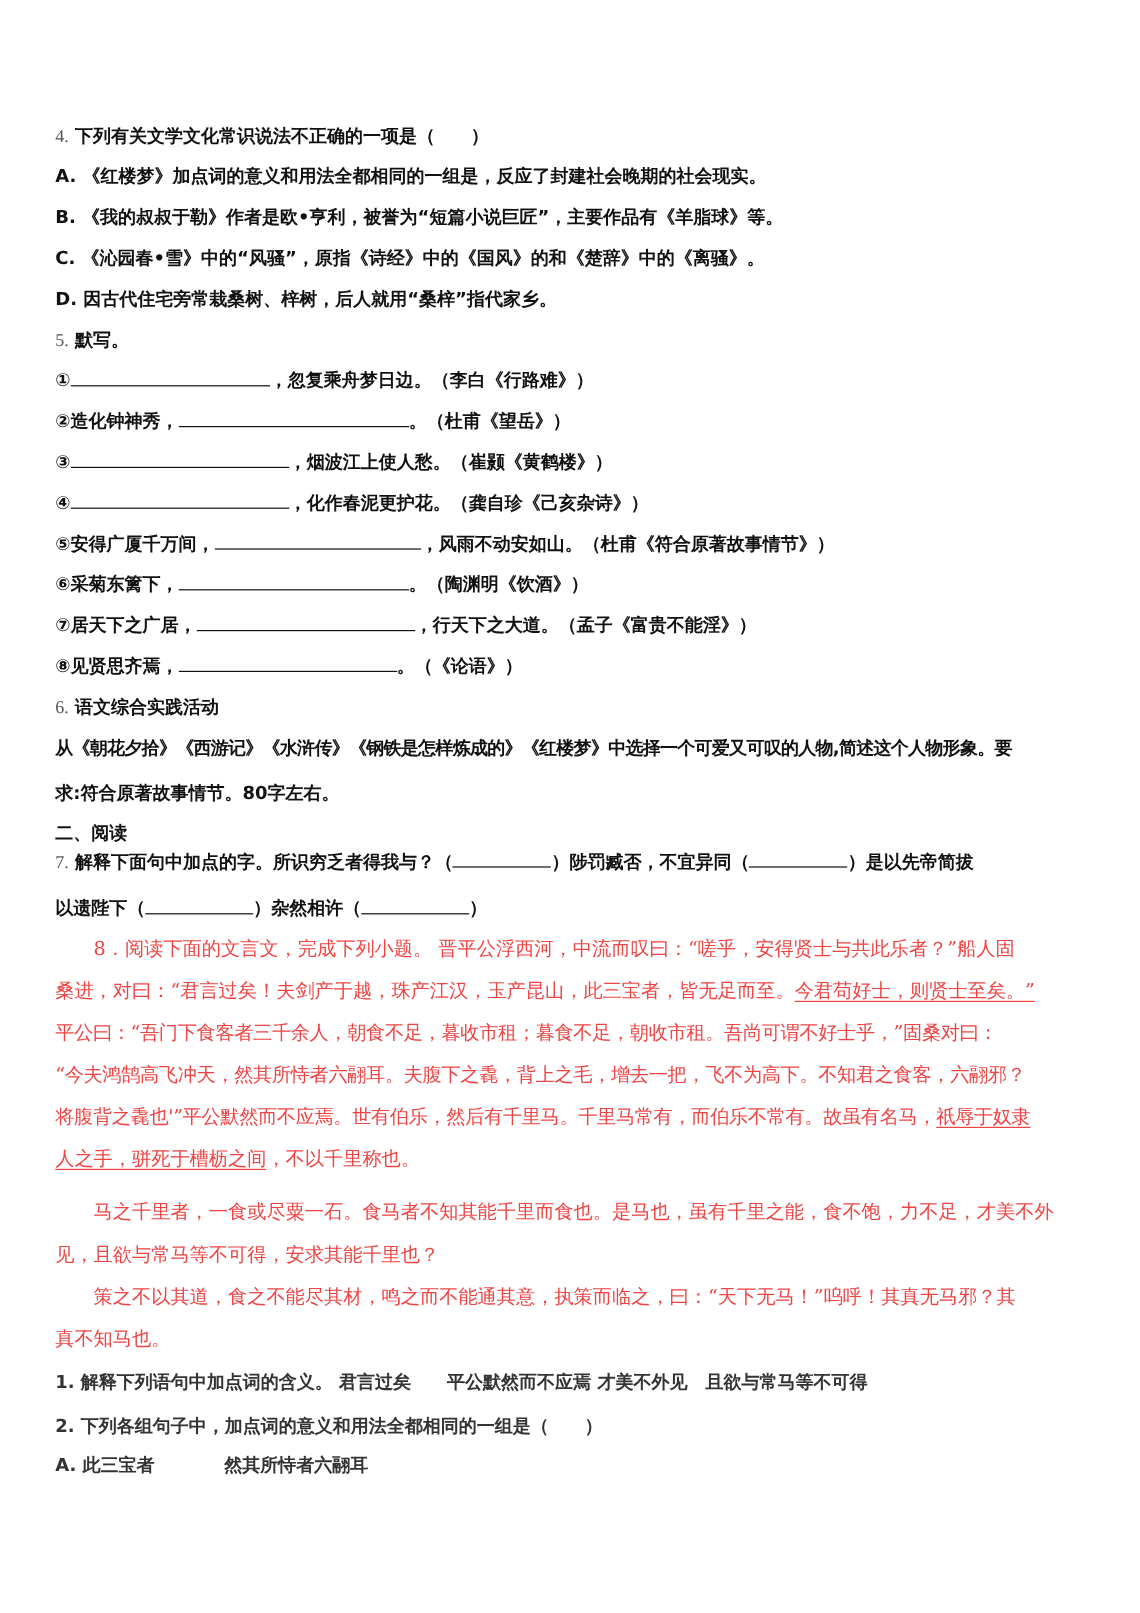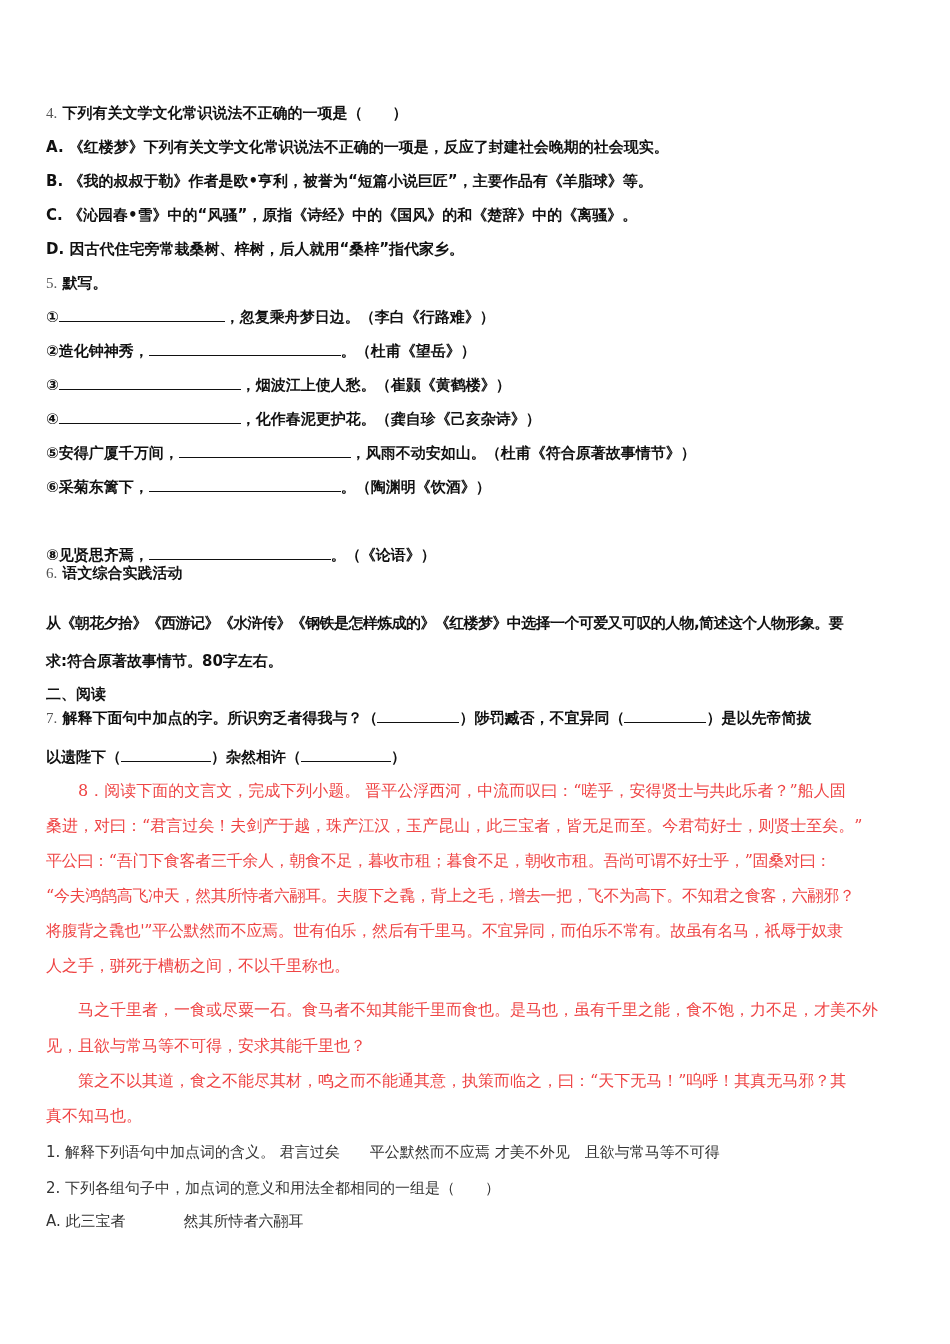--- a/index.html
+++ b/index.html
@@ -8,36 +8,36 @@
     font-family: "DejaVu Sans", sans-serif; color: #111;
   }
   .page { position: absolute; left: 0; top: 0; width: 950px; height: 1344px; }
   .line {
     position: absolute; left: 46px; white-space: nowrap;
     font-size: 15px; line-height: 20px; color: #111;
   }
   .b { font-weight: bold; text-align: center; }
   .num { font-family: "Liberation Serif", serif; color: #555; font-weight: normal; }
   .serif { font-family: "DejaVu Serif", "Liberation Serif", serif; font-size: 16px; color: #ef4444; }
-  .light { color: #333; font-weight: normal; }
+  .light { color: #333; font-weight: bold; }
   .blank { display: inline-block; border-bottom: 1px solid #111; height: 14px; vertical-align: baseline; }
-  .ul { text-underline-offset: 3px; margin-top: 20px; }
+  .ul { text-decoration: underline; text-underline-offset: 3px; margin-top: 20px; }
   .indent { left: 78px; }
 </style>
 </head>
 <body>
 
 <div class="page">
 
   <div class="line b" style="top:103px">
     <span class="num">4.</span>
     <span>下列有关文学文化常识说法不正确的一项是（　　）</span>
   </div>
   <div class="line b" style="top:137px">
-    <span>A.</span>&nbsp;<span>《红楼梦》下列有关文学文化常识说法不正确的一项是，反应了封建社会晚期的社会现实。</span>
+    <span>A.</span>&nbsp;<span>《红楼梦》加点词的意义和用法全都相同的一组是，反应了封建社会晚期的社会现实。</span>
   </div>
   <div class="line b" style="top:171px">
     <span>B.</span>&nbsp;<span>《我的叔叔于勒》作者是欧•亨利，被誉为“短篇小说巨匠”，主要作品有《羊脂球》等。</span>
   </div>
   <div class="line b" style="top:205px">
     <span>C.</span>&nbsp;<span>《沁园春•雪》中的“风骚”，原指《诗经》中的《国风》的和《楚辞》中的《离骚》。</span>
   </div>
   <div class="line b" style="top:239px">
     <span>D.</span>&nbsp;<span>因古代住宅旁常栽桑树、梓树，后人就用“桑梓”指代家乡。</span>
   </div>
@@ -57,25 +57,28 @@
   </div>
   <div class="line b" style="top:409px">
     <span>④</span><span class="blank" style="width:182px"></span><span>，化作春泥更护花。（龚自珍《己亥杂诗》）</span>
   </div>
   <div class="line b" style="top:443px">
     <span>⑤</span><span>安得广厦千万间，</span><span class="blank" style="width:172px"></span><span>，风雨不动安如山。（杜甫《符合原著故事情节》）</span>
   </div>
   <div class="line b" style="top:477px">
     <span>⑥</span><span>采菊东篱下，</span><span class="blank" style="width:192px"></span><span>。（陶渊明《饮酒》）</span>
   </div>
+  <div class="line b" style="top:511px">
+    <span>⑦</span><span>居天下之广居，</span><span class="blank" style="width:182px"></span><span>，行天下之大道。（孟子《富贵不能淫》）</span>
+  </div>
   <div class="line b" style="top:545px">
     <span>⑧</span><span>见贤思齐焉，</span><span class="blank" style="width:182px"></span><span>。（《论语》）</span>
   </div>
 
-  <div class="line b" style="top:563px">
+  <div class="line b" style="top:579px">
     <span class="num">6.</span>
     <span>语文综合实践活动</span>
   </div>
   <div class="line b" style="top:613px; letter-spacing:-0.6px">从《朝花夕拾》《西游记》《水浒传》《钢铁是怎样炼成的》《红楼梦》中选择一个可爱又可叹的人物,简述这个人物形象。要</div>
   <div class="line b" style="top:651px">求:符合原著故事情节。80字左右。</div>
 
   <div class="line b" style="top:684px">二、阅读</div>
 
   <div class="line b" style="top:708px">
     <span class="num">7.</span>
@@ -87,21 +90,21 @@
 
   <div class="line serif indent" style="top:781px">
     <span>8．阅读下面的文言文，完成下列小题。</span>&nbsp;<span>晋平公浮西河，中流而叹曰：“嗟乎，安得贤士与共此乐者？”船人固</span>
   </div>
   <div class="line serif" style="top:816px">
     <span>桑进，对曰：“君言过矣！夫剑产于越，珠产江汉，玉产昆山，此三宝者，皆无足而至。</span><span class="ul">今君苟好士，则贤士至矣。”</span>
   </div>
   <div class="line serif" style="top:851px; letter-spacing:-0.3px">平公曰：“吾门下食客者三千余人，朝食不足，暮收市租；暮食不足，朝收市租。吾尚可谓不好士乎，”固桑对曰：</div>
   <div class="line serif" style="top:886px; letter-spacing:-0.3px">“今夫鸿鹄高飞冲天，然其所恃者六翮耳。夫腹下之毳，背上之毛，增去一把，飞不为高下。不知君之食客，六翮邪？</div>
   <div class="line serif" style="top:921px; letter-spacing:-0.3px">
-    <span>将腹背之毳也'”平公默然而不应焉。世有伯乐，然后有千里马。不宜异同，而伯乐不常有。故虽有名马，</span><span class="ul">祇辱于奴隶</span>
+    <span>将腹背之毳也'”平公默然而不应焉。世有伯乐，然后有千里马。千里马常有，而伯乐不常有。故虽有名马，</span><span class="ul">祇辱于奴隶</span>
   </div>
   <div class="line serif" style="top:956px">
     <span class="ul">人之手，骈死于槽枥之间</span><span>，不以千里称也。</span>
   </div>
 
   <div class="line serif indent" style="top:1000px">马之千里者，一食或尽粟一石。食马者不知其能千里而食也。是马也，虽有千里之能，食不饱，力不足，才美不外</div>
   <div class="line serif" style="top:1036px">见，且欲与常马等不可得，安求其能千里也？</div>
   <div class="line serif indent" style="top:1071px">策之不以其道，食之不能尽其材，鸣之而不能通其意，执策而临之，曰：“天下无马！”呜呼！其真无马邪？其</div>
   <div class="line serif" style="top:1106px">真不知马也。</div>
 

